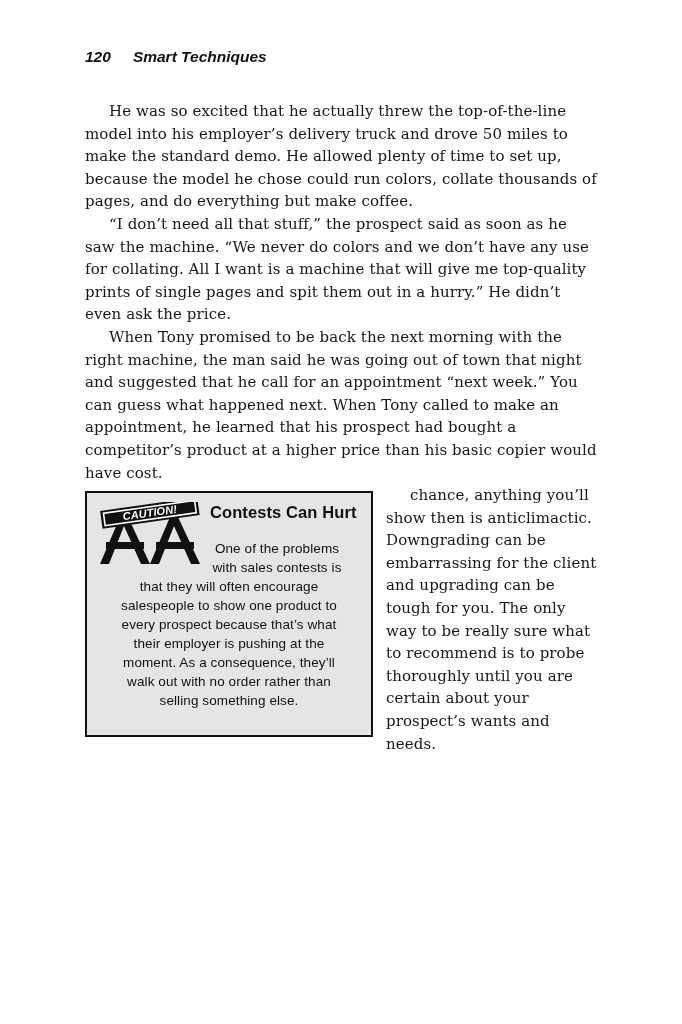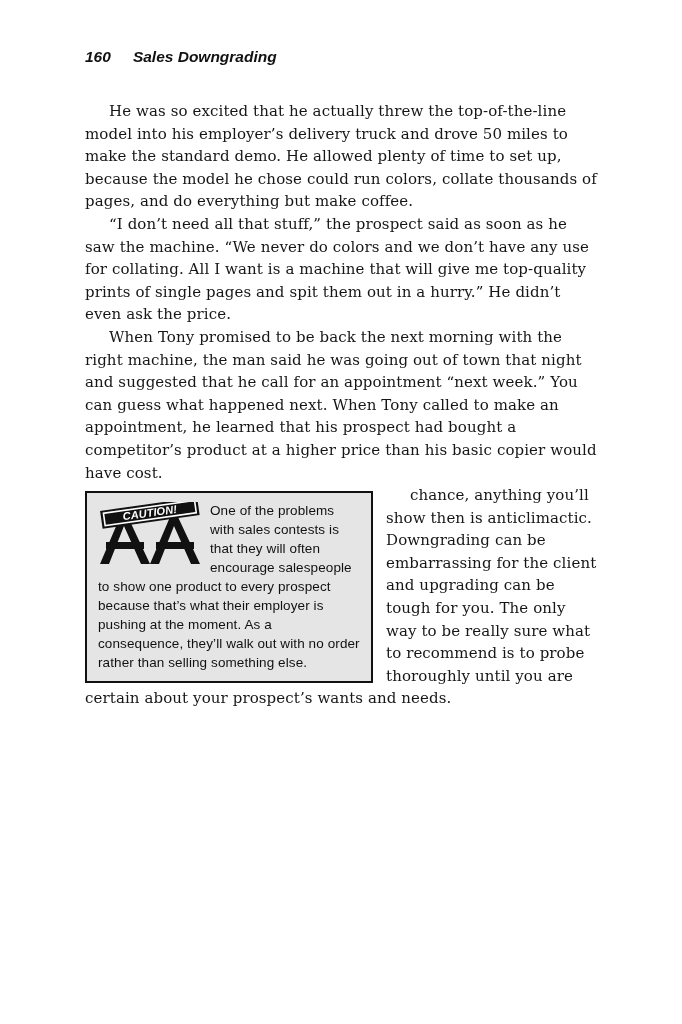--- a/index.html
+++ b/index.html
@@ -61,30 +61,30 @@
     height: 64px;
     margin: 1px 8px 2px 0;
   }
   .caution-icon svg { display: block; width: 104px; height: 64px; }
   .box-title {
     font-size: 16.5px;
     font-weight: bold;
     line-height: 21px;
     padding-top: 1px;
   }
-  .box-p { margin: 0; }
+  .box-p { margin: 16px; text-align: center; }
   .box-p.indented { text-indent: 16px; }
 </style>
 </head>
 <body>
 
 <div class="page">
 
   <div class="running-head">
-    <span class="page-num">160</span><span>Sales Downgrading</span>
+    <span class="page-num">120</span><span>Smart Techniques</span>
   </div>
 
   <div class="body-text">
 
     <div class="para"><span>He was so excited that he actually threw the top-of-the-line model into his employer’s delivery truck and drove 50 miles to make the standard demo. He allowed plenty of time to set up, because the model he chose could run colors, collate thousands of pages, and do everything but make coffee.</span></div>
 
     <div class="para"><span>“I don’t need all that stuff,” the prospect said as soon as he saw the machine. “We never do colors and we don’t have any use for collating. All I want is a machine that will give me top-quality prints of single pages and spit them out in a hurry.” He didn’t even ask the price.</span></div>
 
     <div class="para"><span>When Tony promised to be back the next morning with the right machine, the man said he was going out of town that night and suggested that he call for an appointment “next week.” You can guess what happened next. When Tony called to make an appointment, he learned that his prospect had bought a competitor’s product at a higher price than his basic copier would have cost.</span></div>
 
@@ -99,19 +99,20 @@
             <path d="M52 62 L72 15 L80 15 L102 62 L93 62 L76 24 L61 62 Z" fill="#111"></path>
             <rect x="58" y="40" width="38" height="7" fill="#111"></rect>
 
             <g transform="rotate(-8 52 12)">
               <rect x="3" y="2" width="98" height="18" fill="#111"></rect>
               <rect x="6" y="4.8" width="92" height="12.4" fill="none" stroke="#fff" stroke-width="1.6"></rect>
               <text x="52" y="14.6" text-anchor="middle" font-family="Liberation Sans, sans-serif" font-size="11" font-weight="bold" font-style="italic" fill="#fff">CAUTION!</text>
             </g>
           </svg>
         </span>
+        <div class="box-title">Contests Can Hurt</div>
         <div class="box-p">One of the problems with sales contests is that they will often encourage salespeople to show one product to every prospect because that’s what their employer is pushing at the moment. As a consequence, they’ll walk out with no order rather than selling something else.</div>
       </aside>
       <span>chance, anything you’ll show then is anticlimactic. Downgrading can be embarrassing for the client and upgrading can be tough for you. The only way to be really sure what to recommend is to probe thoroughly until you are certain about your prospect’s wants and needs.</span></div>
 
 
   </div>
 </div>
 
 </body></html>

